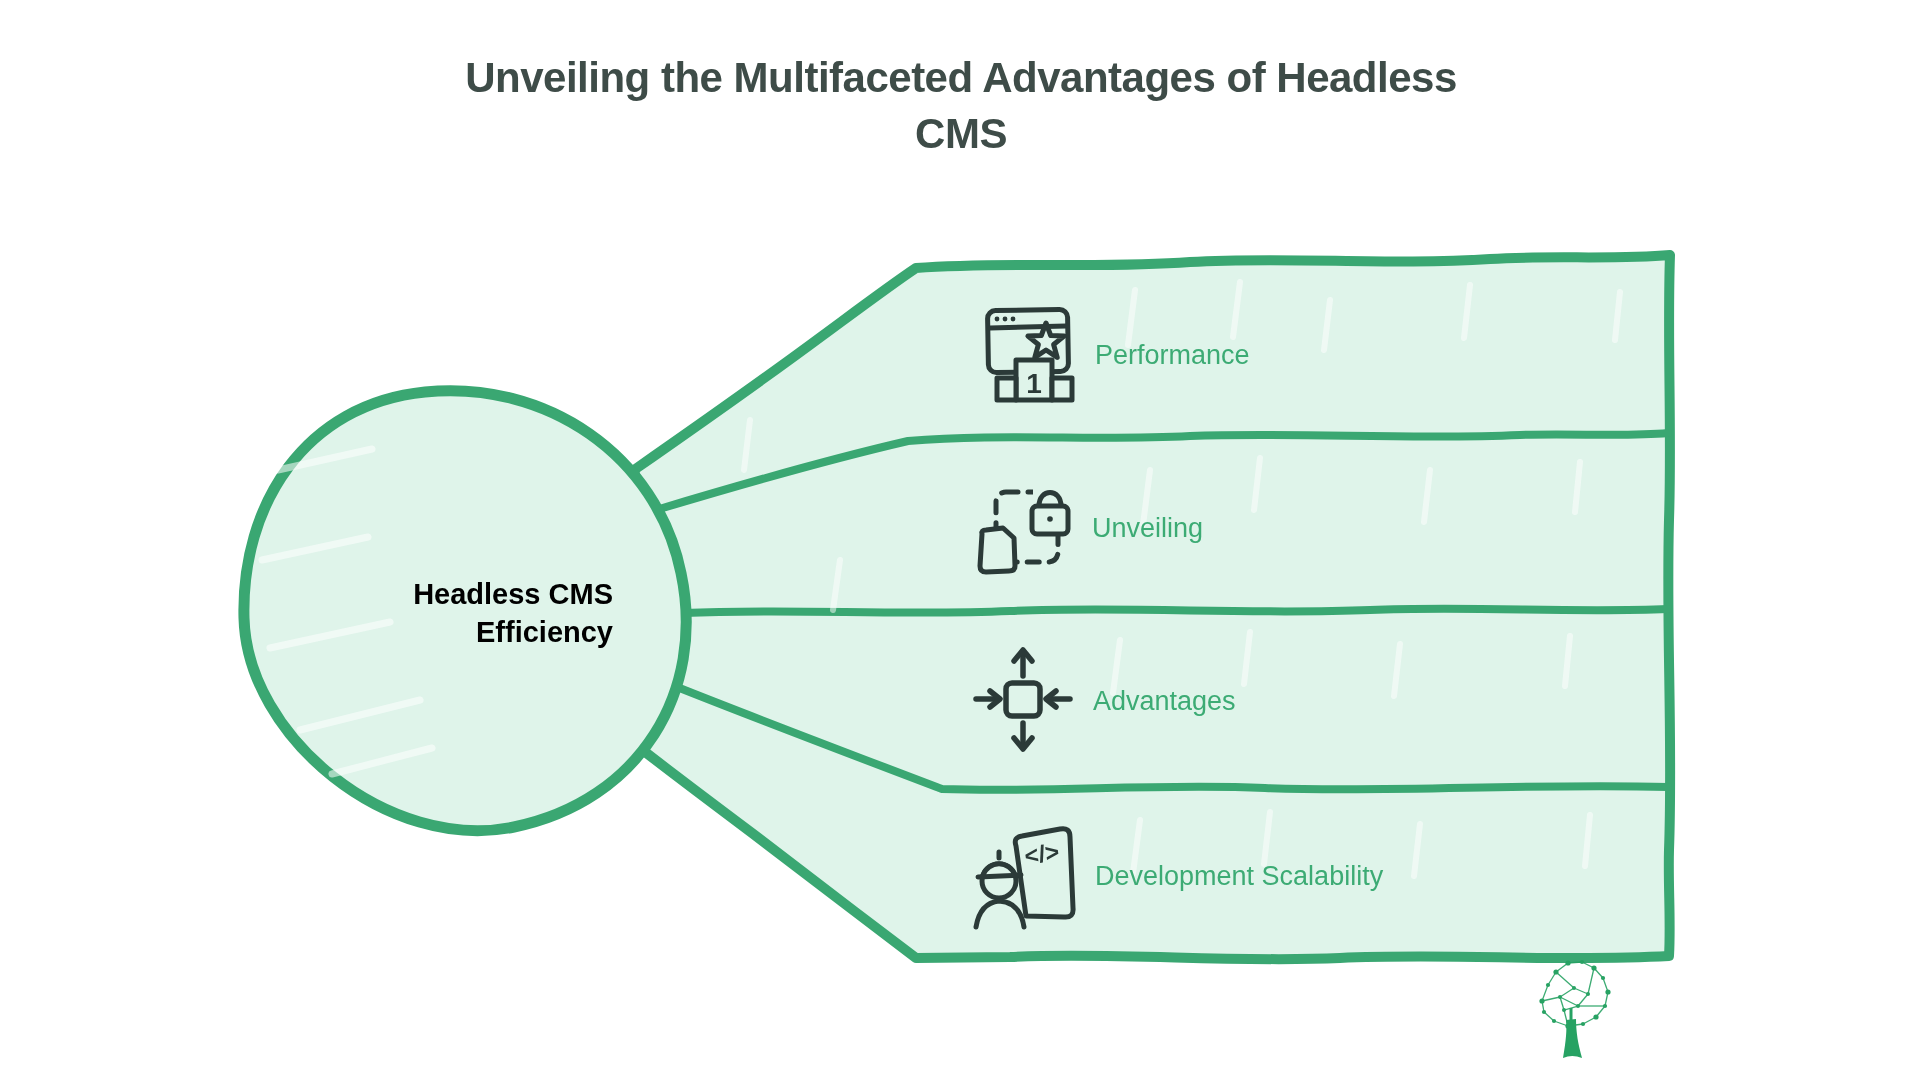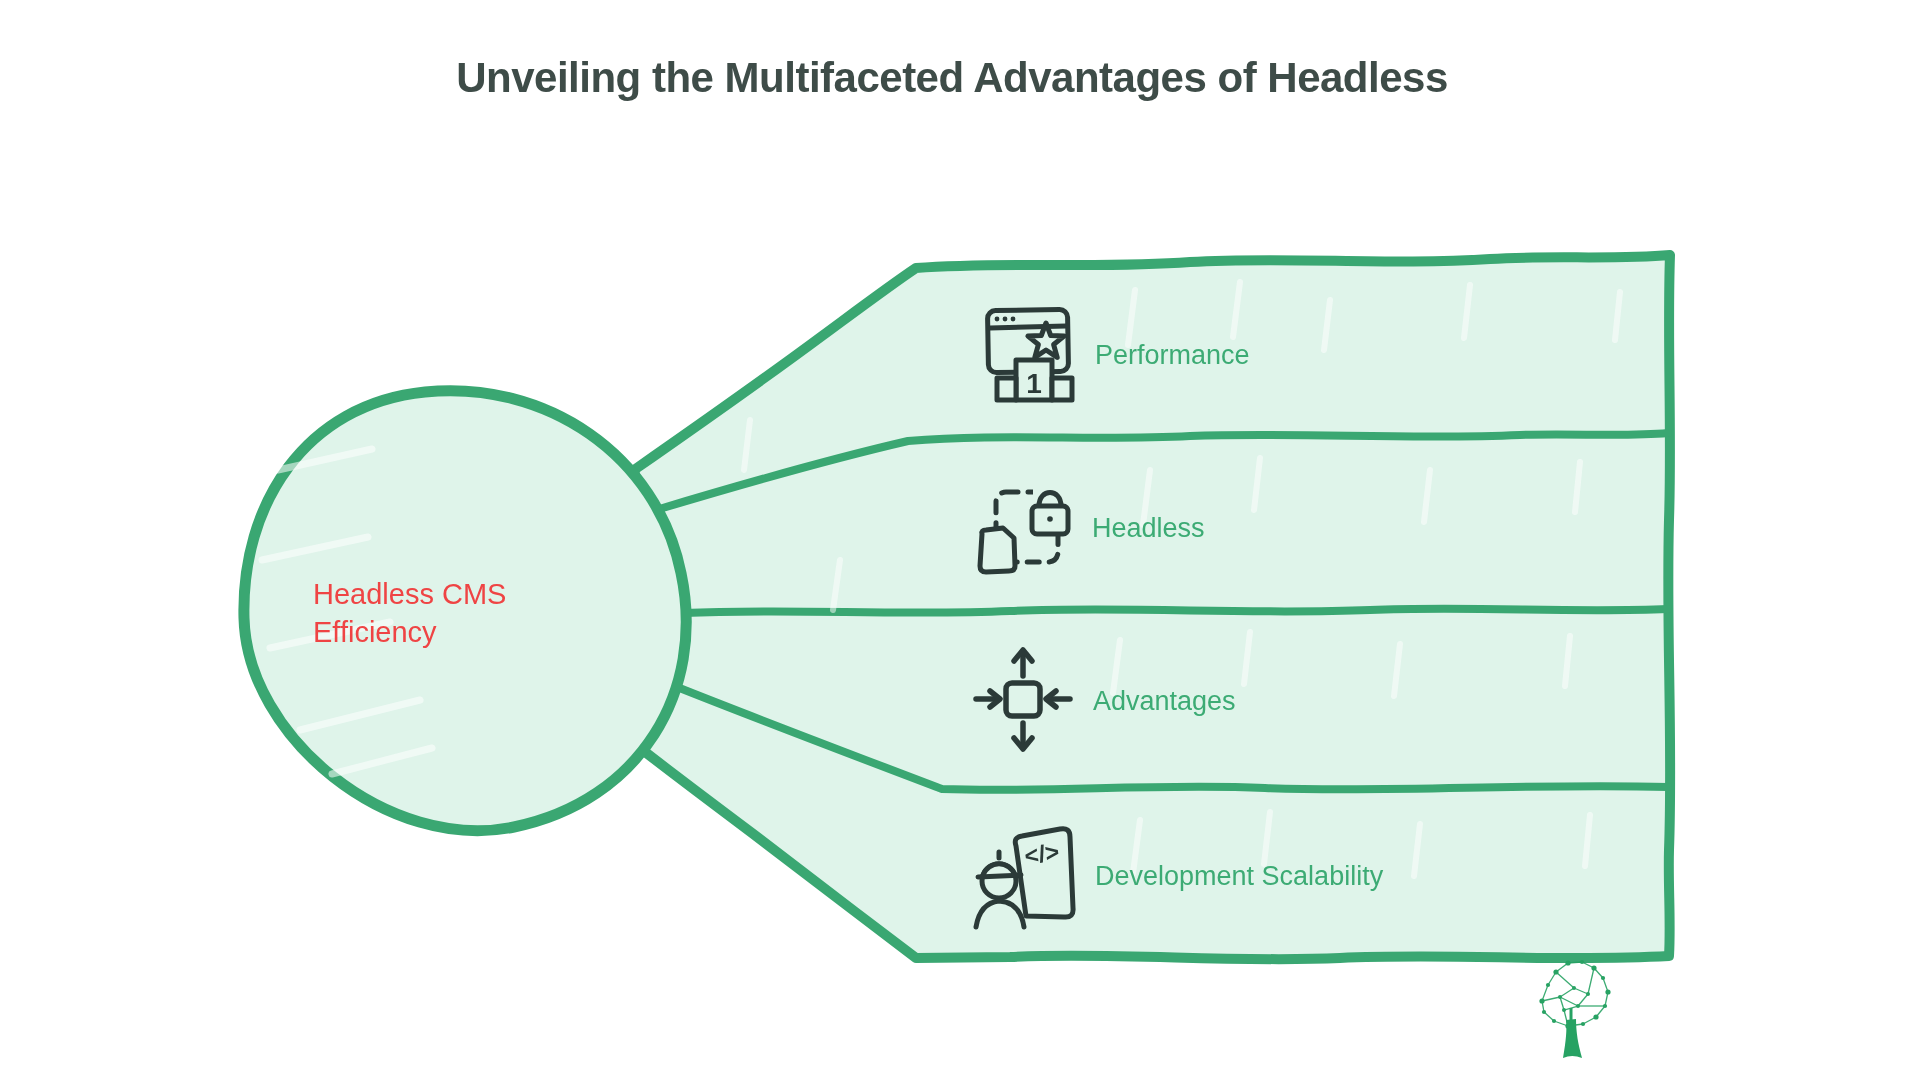--- a/index.html
+++ b/index.html
@@ -4,26 +4,26 @@
 <style>
   html,body{margin:0;padding:0;background:#ffffff;}
   #stage{
     position:relative;width:1920px;height:1080px;overflow:hidden;background:#ffffff;
     font-family:"Liberation Sans", sans-serif;
   }
   #diagram-svg{position:absolute;left:0;top:0;}
   .abs{position:absolute;text-align:right;}
   .title{
     left:0;top:50px;width:1904px;text-align:center;
-    color:#3e4c48;font-weight:bold;font-size:42px;line-height:56px;letter-spacing:-.5px;
+    color:#3e4c48;font-weight:bold;font-size:42px;line-height:56px;letter-spacing:-.5px;padding-left:9px;
   }
   .title div{white-space:nowrap;}
   .center-label{
-    left:313px;top:575px;width:300px;text-align:left;
-    color:#ef4444;font-size:29px;line-height:38px;font-weight:400;
+    left:313px;top:575px;width:300px;text-align:right;
+    color:#000000;font-size:29px;line-height:38px;font-weight:700;
   }
   .branch-label{
     color:#3cab74;font-size:27px;line-height:30px;font-weight:400;white-space:nowrap;
   }
   .branch-label.b0{left:1095px;top:340px;}
   .branch-label.b1{left:1092px;top:513px;}
   .branch-label.b2{left:1093px;top:686px;}
   .branch-label.b3{left:1095px;top:861px;}
   .logo{left:1536px;top:975px;width:370px;height:95px;}
   .logo-text{position:absolute;left:84px;top:0px;transform:scaleX(.88);transform-origin:left top;}
@@ -201,26 +201,27 @@
           <circle cx="1578" cy="1006" r="2"></circle>
         <circle cx="1564" cy="1010" r="2"></circle>
       </g>
       <path fill="#27a263" d="M 1563 1058 C 1566 1040, 1567 1030, 1566 1020 L 1576 1019 C 1576 1032, 1578 1044, 1582 1058 Q 1572 1054 1563 1058 Z"></path>
       <line x1="1571" y1="1020" x2="1571" y2="1008" stroke="#27a263" stroke-width="3"></line>
     </g>
   </svg>
 
   <div class="abs title">
     <div>Unveiling the Multifaceted Advantages of Headless</div>
+    <div>CMS</div>
   </div>
 
   <div class="abs center-label">
     <div>Headless CMS</div>
     <div>Efficiency</div>
   </div>
 
   <div class="abs branch-label b0">Performance</div>
-  <div class="abs branch-label b1">Headless</div>
+  <div class="abs branch-label b1">Unveiling</div>
   <div class="abs branch-label b2">Advantages</div>
   <div class="abs branch-label b3">Development Scalability</div>
 
 
 </div>
 
 </body></html>

